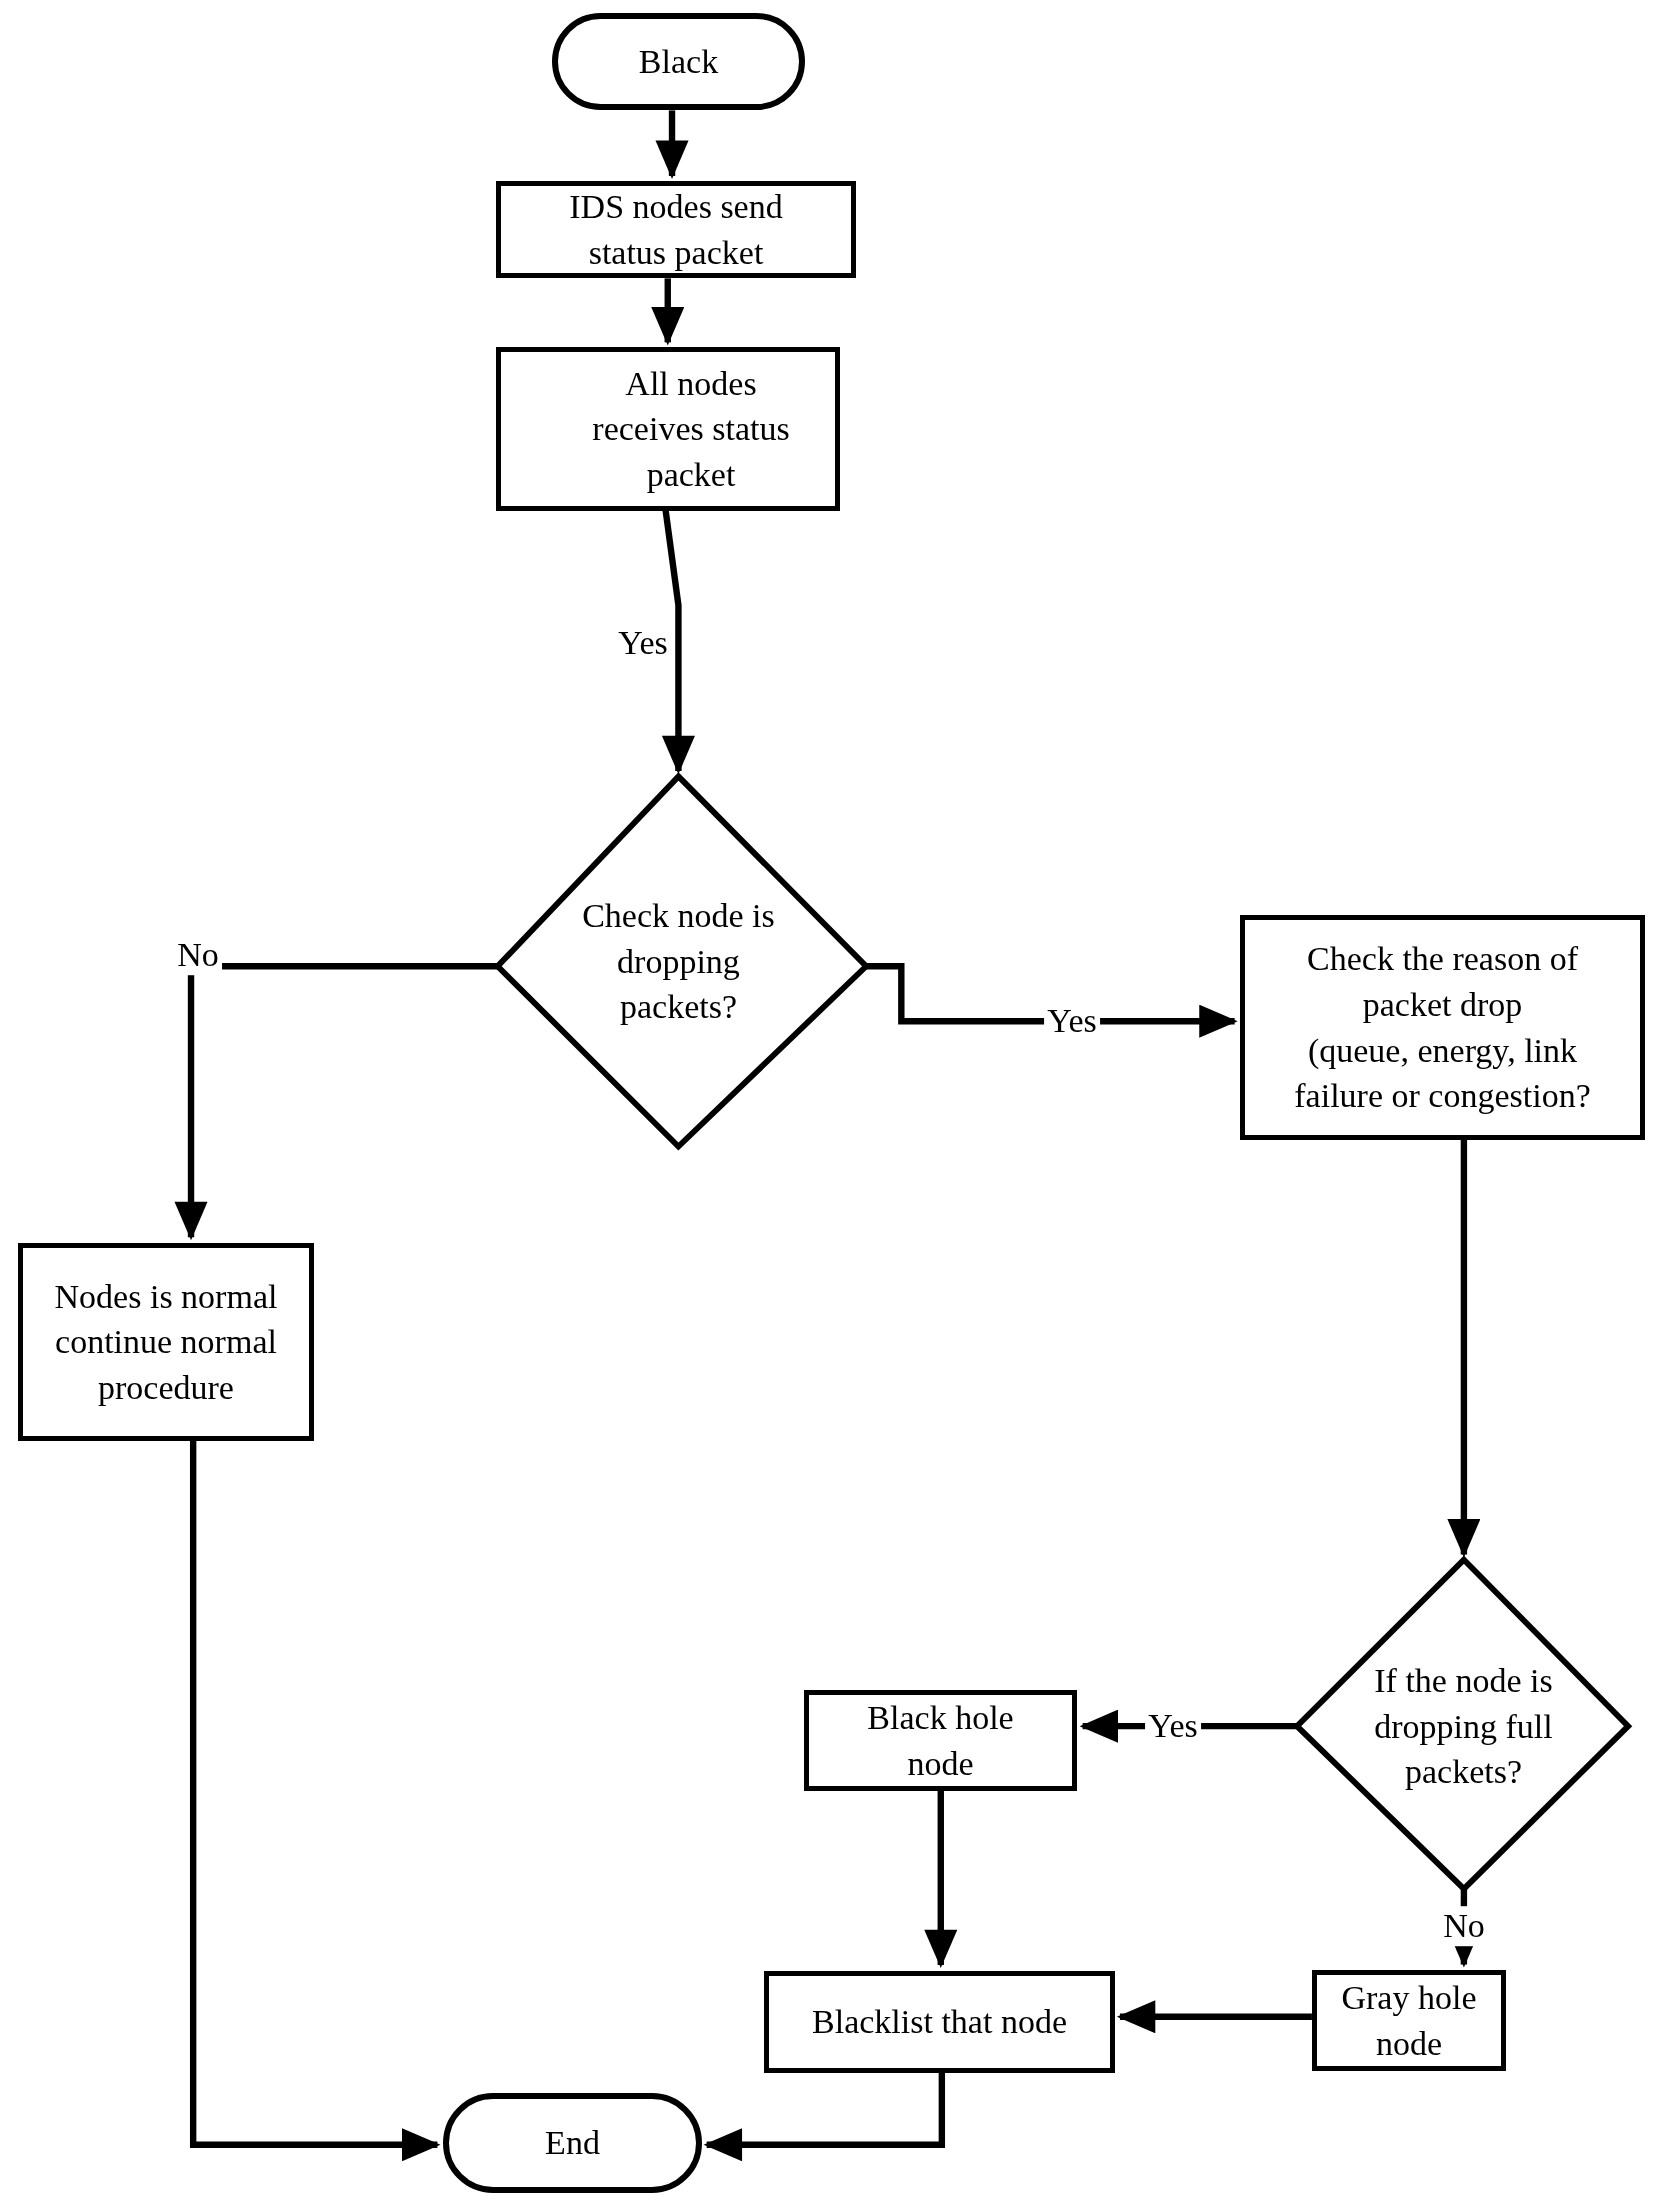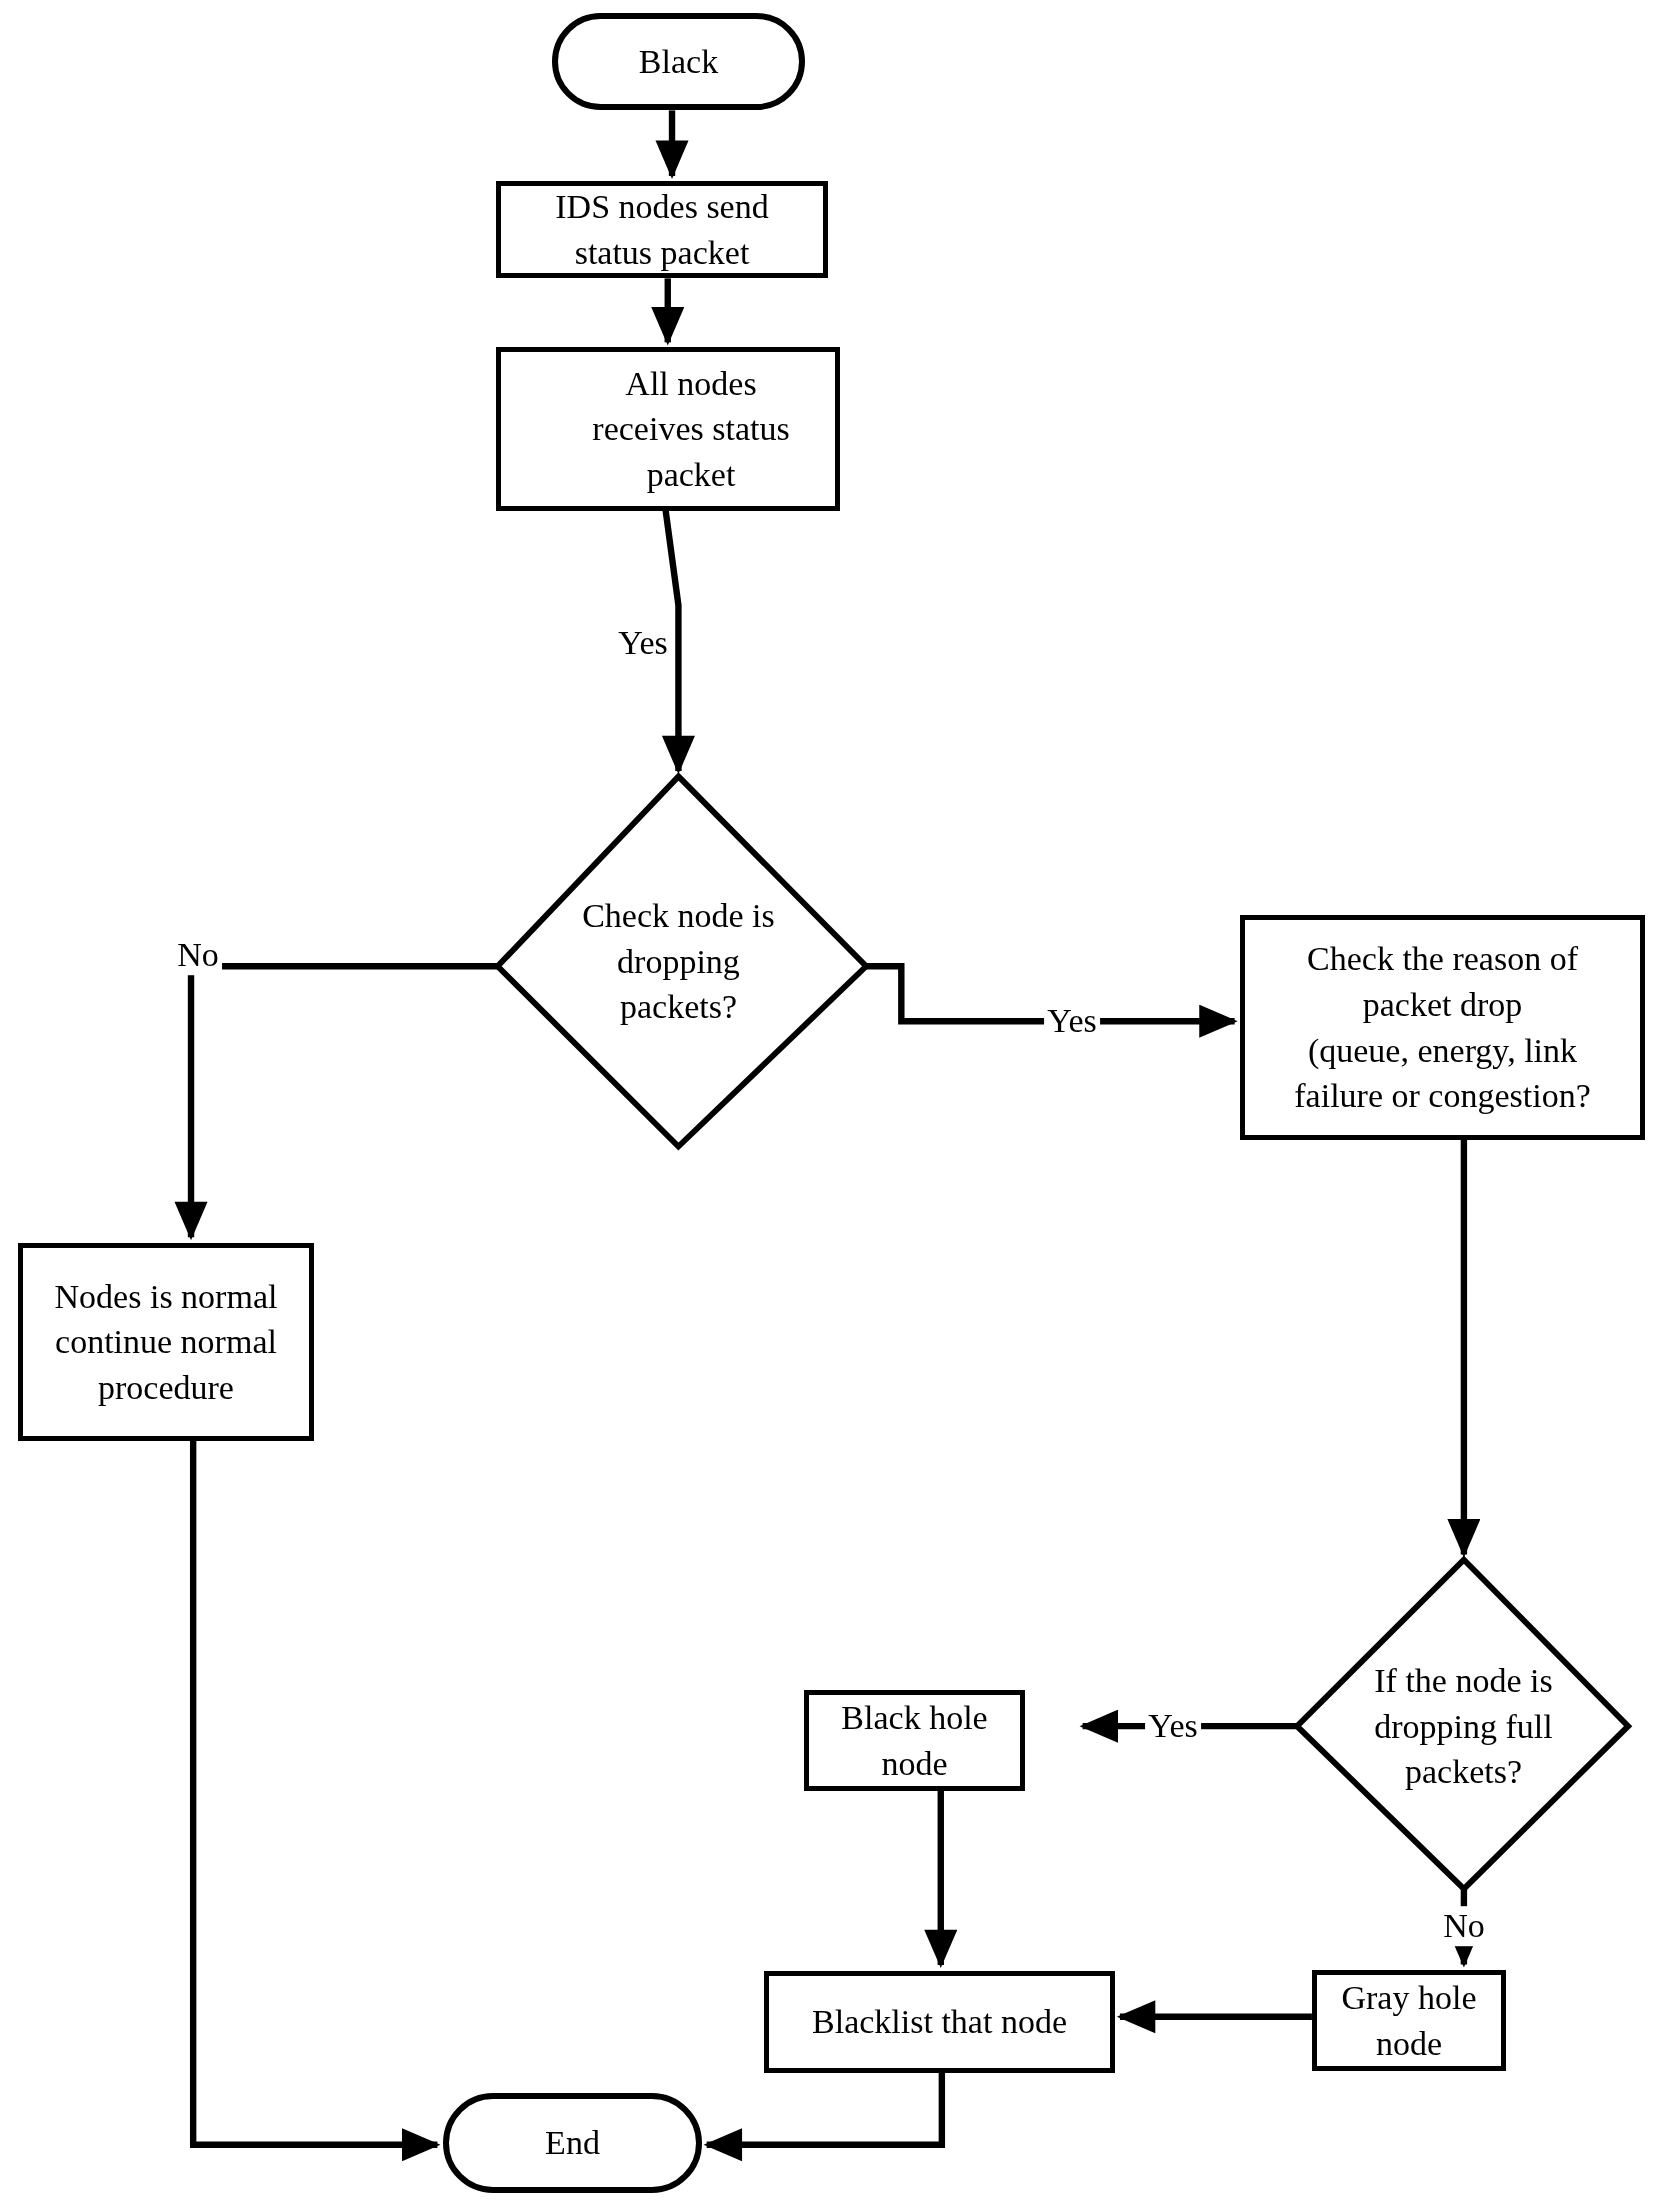--- a/index.html
+++ b/index.html
@@ -99,21 +99,21 @@
 
       <path d="M 362 2702 L 362 4022 L 820 4022" marker-end="url(#arrow)"></path>
     </g>
 
     <polygon points="1272,1456 1624,1812 1272,2150 933,1812" fill="#ffffff" stroke="#000000" stroke-width="11"></polygon>
     <polygon points="2745,2925 3053,3237 2745,3542 2432,3237" fill="#ffffff" stroke="#000000" stroke-width="11"></polygon>
   </svg>
 
   <div class="node terminator" style="left:552px; top:13.3px; width:253px; height:97px;">Black</div>
 
-  <div class="node process" style="left:496px; top:181px; width:332px; height:97px;">IDS nodes send
+  <div class="node process" style="left:496px; top:181px; width:360px; height:97px;">IDS nodes send
 status packet</div>
 
   <div class="node process" style="left:496px; top:347px; width:344px; height:164px;padding-left:46px;">All nodes
 receives status
 packet</div>
 
   <div class="diamond-text" style="left:529px; top:876px; width:299px; height:171px;">Check node is
 dropping
 packets?</div>
 
@@ -123,21 +123,21 @@
 
   <div class="node process" style="left:1240px; top:915px; width:405px; height:225px;">Check the reason of
 packet drop
 (queue, energy, link
 failure or congestion?</div>
 
   <div class="diamond-text" style="left:1325px; top:1644px; width:277px; height:165px;">If the node is
 dropping full
 packets?</div>
 
-  <div class="node process" style="left:804px; top:1690px; width:221px; height:101px;">Black hole
+  <div class="node process" style="left:804px; top:1690px; width:273px; height:101px;">Black hole
 node</div>
 
   <div class="node process" style="left:1312px; top:1970px; width:194px; height:101px;">Gray hole
 node</div>
 
   <div class="node process" style="left:764px; top:1971px; width:351px; height:102px;">Blacklist that node</div>
 
   <div class="node terminator" style="left:443px; top:2093px; width:259px; height:100px;">End</div>
 
   <span class="edge-label" style="left:643px; top:643px; background:transparent;">Yes</span>

